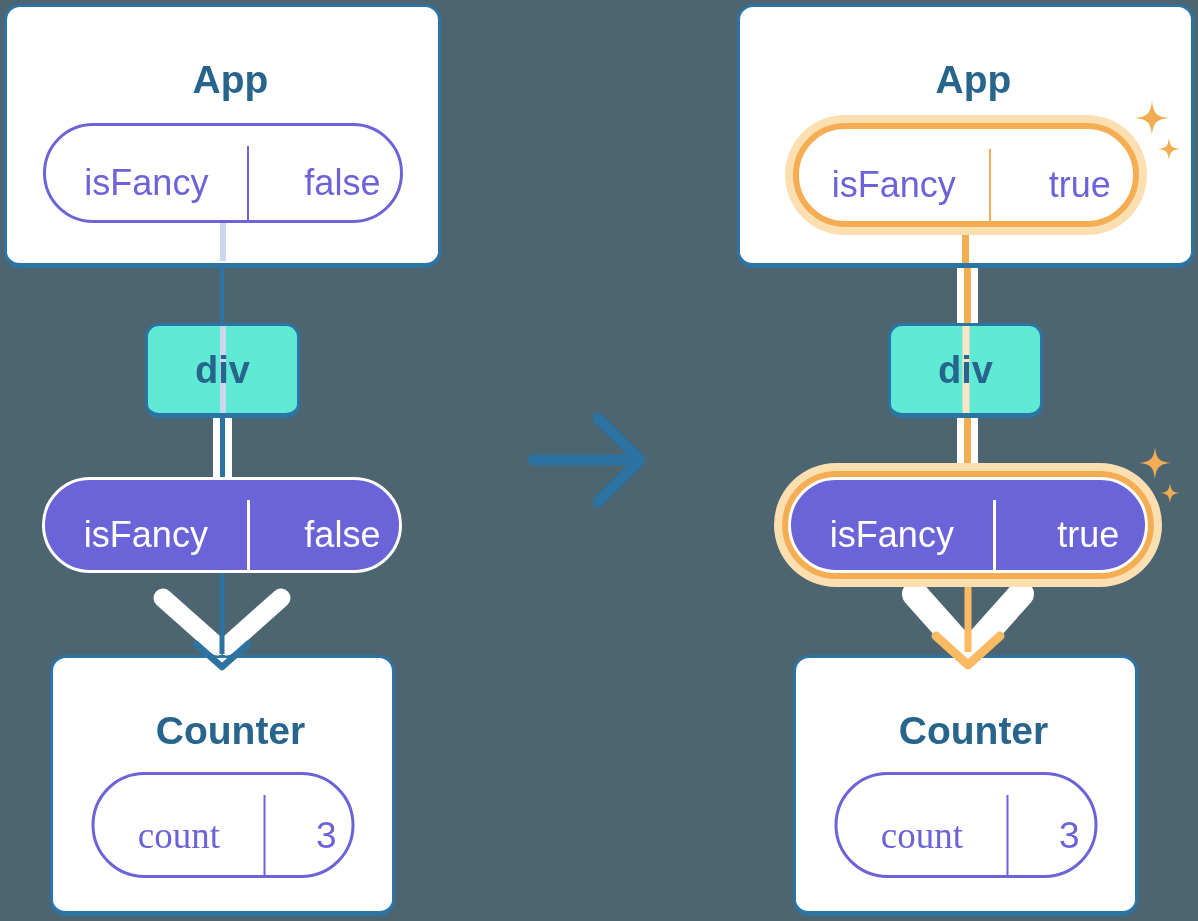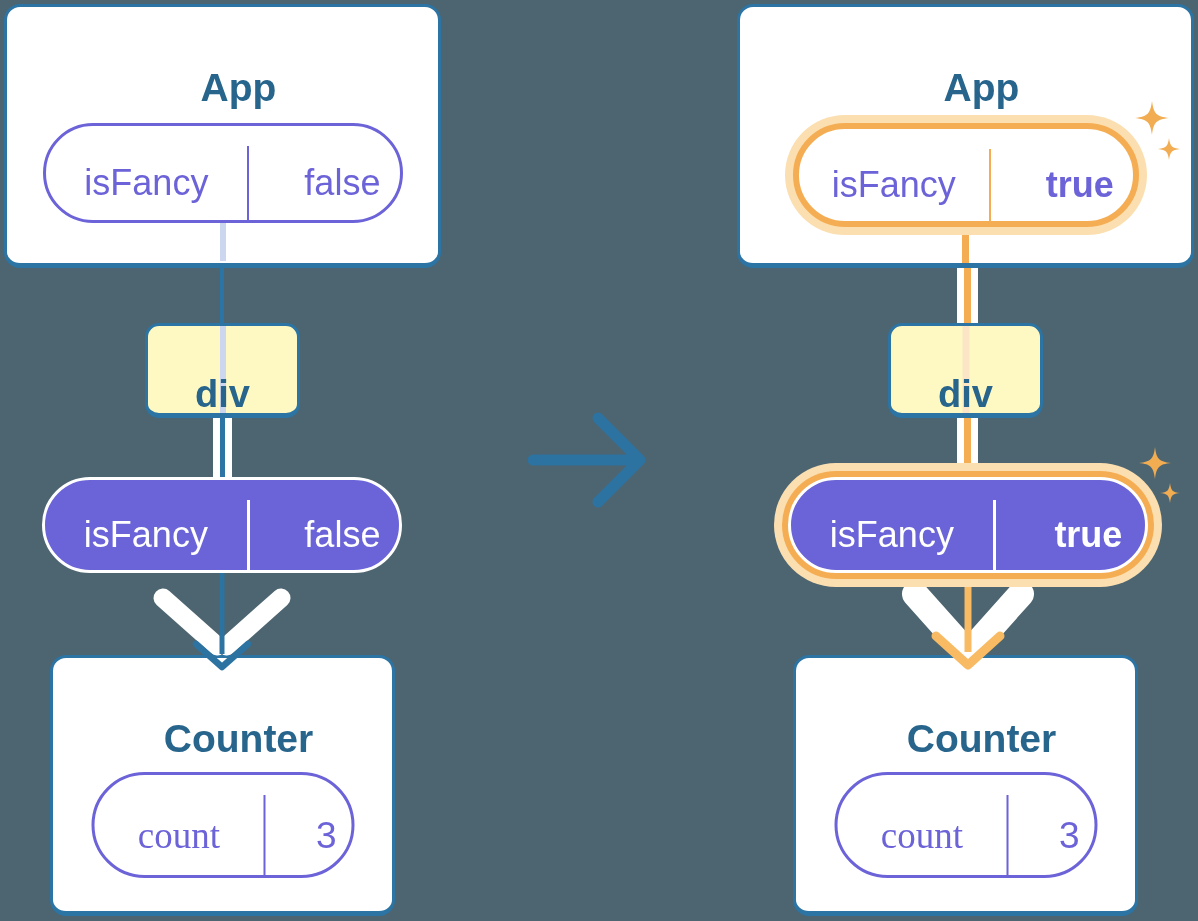--- a/index.html
+++ b/index.html
@@ -9,33 +9,33 @@
   }
   .panel{position:absolute;inset:0;}
 
   
   .card{
     position:absolute;background:#fff;border:3px solid #2b74a4;border-bottom-width:5px;
     border-radius:16px;box-sizing:border-box;z-index:1;
   }
   .card-title{
     position:absolute;left:0;width:100%;text-align:center;
-    color:#28658c;font-size:39px;font-weight:600;line-height:1;margin:16px;
+    color:#28658c;font-size:39px;font-weight:600;line-height:1;margin:8px;
   }
 
   
   .pill{
     position:absolute;left:50%;transform:translateX(-50%);
     display:flex;box-sizing:border-box;border-radius:999px;overflow:hidden;
     font-size:36px;line-height:1;z-index:3;
   }
   .cell{display:flex;align-items:center;justify-content:center;margin-top:20px;}
   .cell-name{width:57%;}
   .cell-value{flex:1;padding-left:36px;}
-  .bold{font-weight:700;}
+  .bold{font-weight:400;}
 
   .pill--outline{background:#fff;border:3px solid #6c63d8;color:#6c63d8;}
   .pill--outline .cell-value{border-left:2px solid #6c63d8;}
 
   .pill--orange{background:#fff;border:6px solid #f5ad53;color:#6c63d8;
     box-shadow:0 0 0 8px #fbdfb0;}
   .pill--orange .cell-value{border-left:2px solid #f5ad53;}
 
   .pill--solid{background:#6a64d8;border:3px solid #fff;color:#fff;}
   .pill--solid .cell-value{border-left:3px solid #fff;}
@@ -47,22 +47,22 @@
   .vline{position:absolute;z-index:0;}
   .line-teal{width:4px;background:#2b74a4;}
   .line-lavender{width:6px;background:#ccd6ef;}
   .line-paleorange{width:7px;background:#fbe5c6;}
   .line-orange{width:7px;background:#f5ad53;}
   .stripe-teal{width:19px;background:linear-gradient(90deg,#fff 0 7px,#2b74a4 7px 12px,#fff 12px 19px);}
   .stripe-orange{width:21px;background:linear-gradient(90deg,#fff 0 7px,#f5ad53 7px 14px,#fff 14px 21px);}
 
   
   .node{
-    position:absolute;background:#fef9c3;border:3px solid #2b74a4;border-bottom-width:5px;
-    border-radius:14px;box-sizing:border-box;display:flex;align-items:flex-end;justify-content:center;
+    position:absolute;background:#5eead4;border:3px solid #2b74a4;border-bottom-width:5px;
+    border-radius:14px;box-sizing:border-box;display:flex;align-items:center;justify-content:center;
     z-index:1;
   }
   .node-label{position:relative;color:#28658c;font-size:38px;font-weight:600;line-height:1;z-index:2;}
   .node .through{position:absolute;top:0;bottom:0;left:50%;transform:translateX(-50%);z-index:1;}
 
   .flow-arrow{position:absolute;z-index:2;}
   .sparkles{position:absolute;z-index:4;}
   .transition-arrow{position:absolute;z-index:2;}
   .inner-line{position:absolute;z-index:0;}
 </style>

